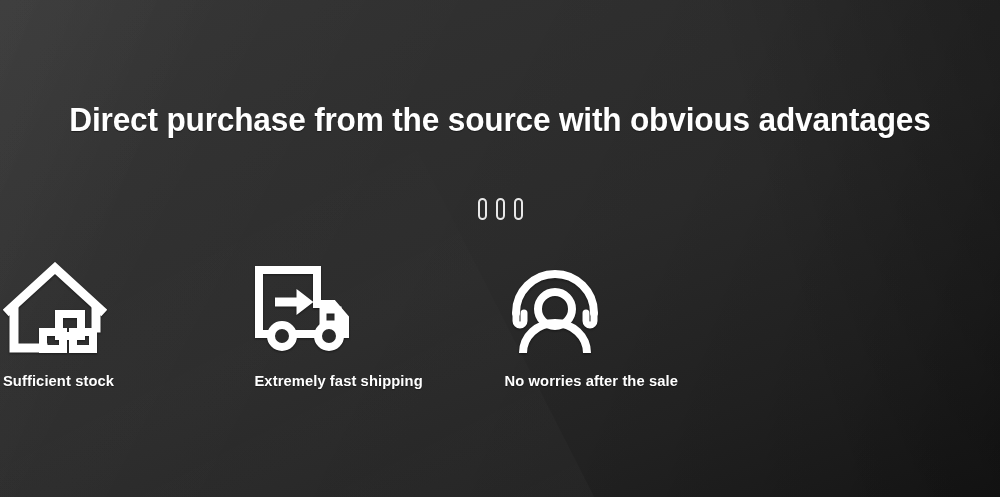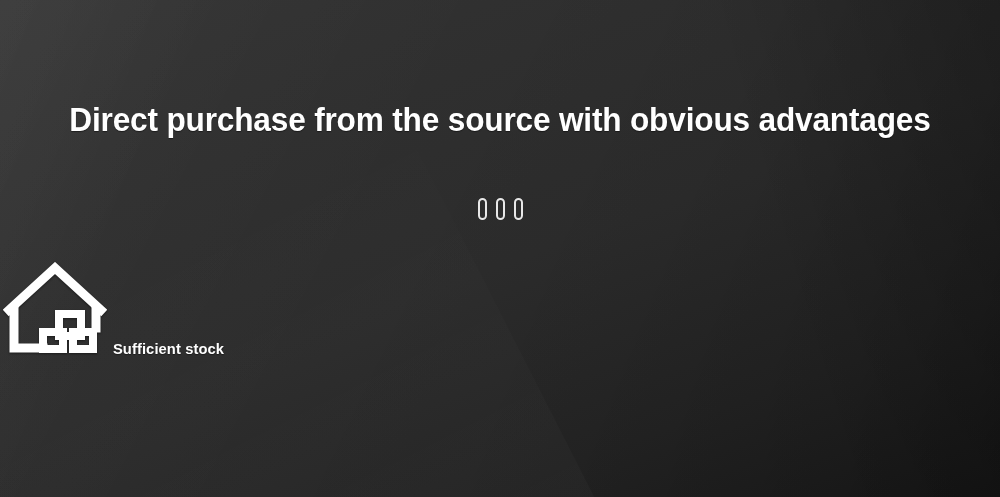--- a/index.html
+++ b/index.html
@@ -91,21 +91,22 @@
   #features {
     position: absolute;
     left: 0;
     top: 258px;
     width: 1000px;
     display: flex;
   }
   .feature {
     width: 250px;
     display: flex;
-    align-items: flex-end;
+    flex-direction: column;
+    align-items: flex-start;
   }
   .feature-icon {
     height: 100px;
     width: 110px;
     display: flex;
     align-items: center;
     justify-content: center;
   }
   .feature-icon svg {
     display: block;
@@ -152,16 +153,51 @@
 
           <rect x="40" y="70" width="20" height="17" stroke-width="8"></rect>
 
           <rect x="70" y="70" width="20" height="17" stroke-width="8"></rect>
         </svg>
       </div>
       <div class="feature-label">Sufficient stock</div>
     </div>
 
 
-
+    <div class="feature">
+      <div class="feature-icon">
+        <svg width="104" height="88" viewBox="0 0 104 88" fill="none" stroke="#ffffff" stroke-width="8" stroke-linejoin="miter">
+
+          <path d="M6 6 L64 6 L64 40 L80 40 L92 54 L92 70 L6 70 Z"></path>
+
+          <rect x="70" y="46" width="15" height="14" stroke-width="7"></rect>
+
+          <path d="M22 38 L52 38" stroke-width="9" stroke-linecap="butt"></path>
+
+          <path d="M45 28 L58 38 L45 48 Z" fill="#ffffff" stroke-width="3"></path>
+
+          <circle cx="29" cy="72" r="11" stroke-width="8" fill="#2a2a2a"></circle>
+          <circle cx="76" cy="72" r="11" stroke-width="8" fill="#2a2a2a"></circle>
+        </svg>
+      </div>
+      <div class="feature-label">Extremely fast shipping</div>
+    </div>
+
+    <div class="feature">
+      <div class="feature-icon">
+        <svg width="98" height="90" viewBox="0 0 98 90" fill="none" stroke="#ffffff" stroke-width="8" stroke-linecap="round" stroke-linejoin="round">
+
+          <path d="M10 50 A39 39 0 0 1 88 50"></path>
+
+          <path d="M10 50 L10 58 A4 4 0 0 0 18 58 L18 50" stroke-width="7"></path>
+
+          <path d="M80 50 L80 58 A4 4 0 0 0 88 58 L88 50" stroke-width="7"></path>
+
+          <circle cx="49" cy="46" r="17" stroke-width="8"></circle>
+
+          <path d="M17 90 A32 30 0 0 1 81 90" stroke-width="8"></path>
+        </svg>
+      </div>
+      <div class="feature-label">No worries after the sale</div>
+    </div>
 
   </div>
 </div>
 
 </body></html>

